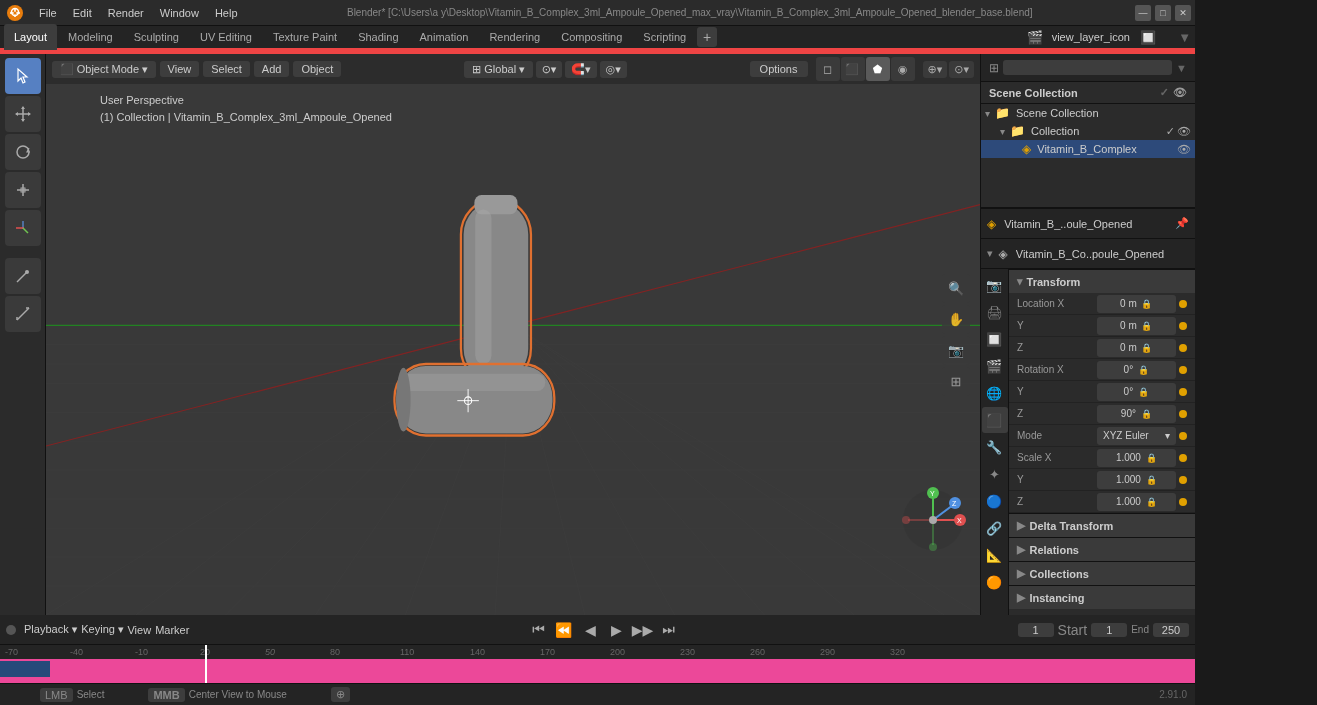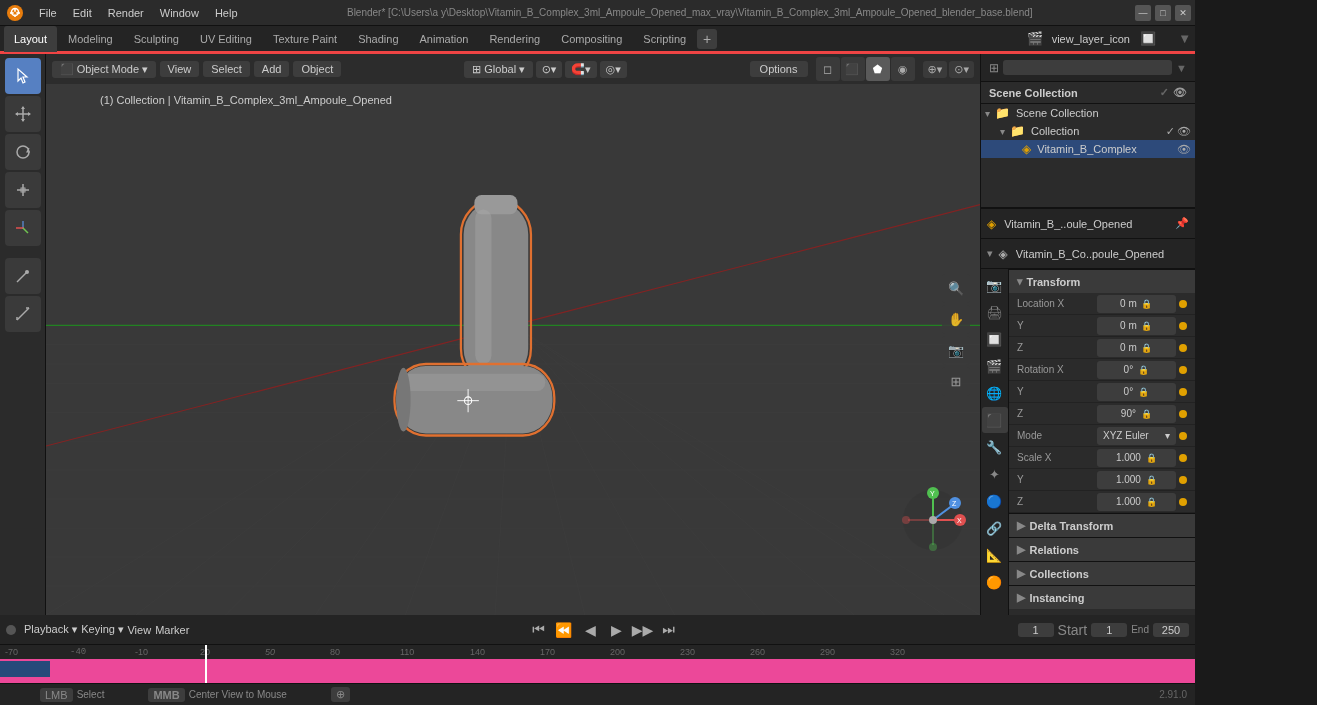--- a/index.html
+++ b/index.html
@@ -57,21 +57,21 @@
       display: flex; align-items: center; justify-content: center;
       cursor: pointer; font-size: 9px; color: #ccc;
     }
 
     
     .workspace-tabs {
       display: flex;
       align-items: center;
       height: 28px;
       background: #242424;
-      border-bottom: 3px solid #ef4444;
+      border-bottom: 6px solid #ef4444;
       padding: 0 4px;
       gap: 1px;
       justify-content: space-between;
     }
     .workspace-tab {
       padding: 3px 10px;
       cursor: pointer;
       font-size: 11px;
       color: #aaa;
       border-radius: 3px 3px 0 0;
@@ -752,20 +752,21 @@
               <ellipse cx="398" cy="327" rx="8" ry="33" fill="#777"></ellipse>
             </g>
 
             <circle cx="470" cy="328" r="4" fill="none" stroke="#fff" stroke-width="1.2"></circle>
             <line x1="458" y1="328" x2="482" y2="328" stroke="#fff" stroke-width="1"></line>
             <line x1="470" y1="316" x2="470" y2="340" stroke="#fff" stroke-width="1"></line>
           </svg>
         </div>
 
         <div class="viewport-info">
+          <div>User Perspective</div>
           <div>(1) Collection | Vitamin_B_Complex_3ml_Ampoule_Opened</div>
         </div>
 
         <div class="gizmo">
           <svg viewBox="0 0 70 70" xmlns="http://www.w3.org/2000/svg">
             <circle cx="35" cy="35" r="30" fill="#333" opacity="0.6"></circle>
 
             <line x1="35" y1="35" x2="60" y2="35" stroke="#e05050" stroke-width="2"></line>
             <circle cx="62" cy="35" r="6" fill="#e05050"></circle>
             <text x="59" y="38" font-size="7" fill="#fff" font-family="Arial">X</text>
@@ -1031,21 +1032,21 @@
         <span style="font-size:14px;color:#888;">Start</span>
         <div class="frame-input">1</div>
         <span style="font-size:10px;color:#888;">End</span>
         <div class="frame-input">250</div>
       </div>
     </div>
 
     <div class="tl-track">
       <div class="tl-ruler">
         <span class="ruler-mark" style="left:5px;">-70</span>
-        <span class="ruler-mark" style="left:70px;font-family:Liberation Mono, monospace;">-40</span>
+        <span class="ruler-mark" style="left:70px;">-40</span>
         <span class="ruler-mark" style="left:135px;">-10</span>
         <span class="ruler-mark" style="left:200px;">20</span>
         <span class="ruler-mark" style="left:265px;font-style:italic;">50</span>
         <span class="ruler-mark" style="left:330px;">80</span>
         <span class="ruler-mark" style="left:400px;">110</span>
         <span class="ruler-mark" style="left:470px;">140</span>
         <span class="ruler-mark" style="left:540px;">170</span>
         <span class="ruler-mark" style="left:610px;">200</span>
         <span class="ruler-mark" style="left:680px;">230</span>
         <span class="ruler-mark" style="left:750px;">260</span>

